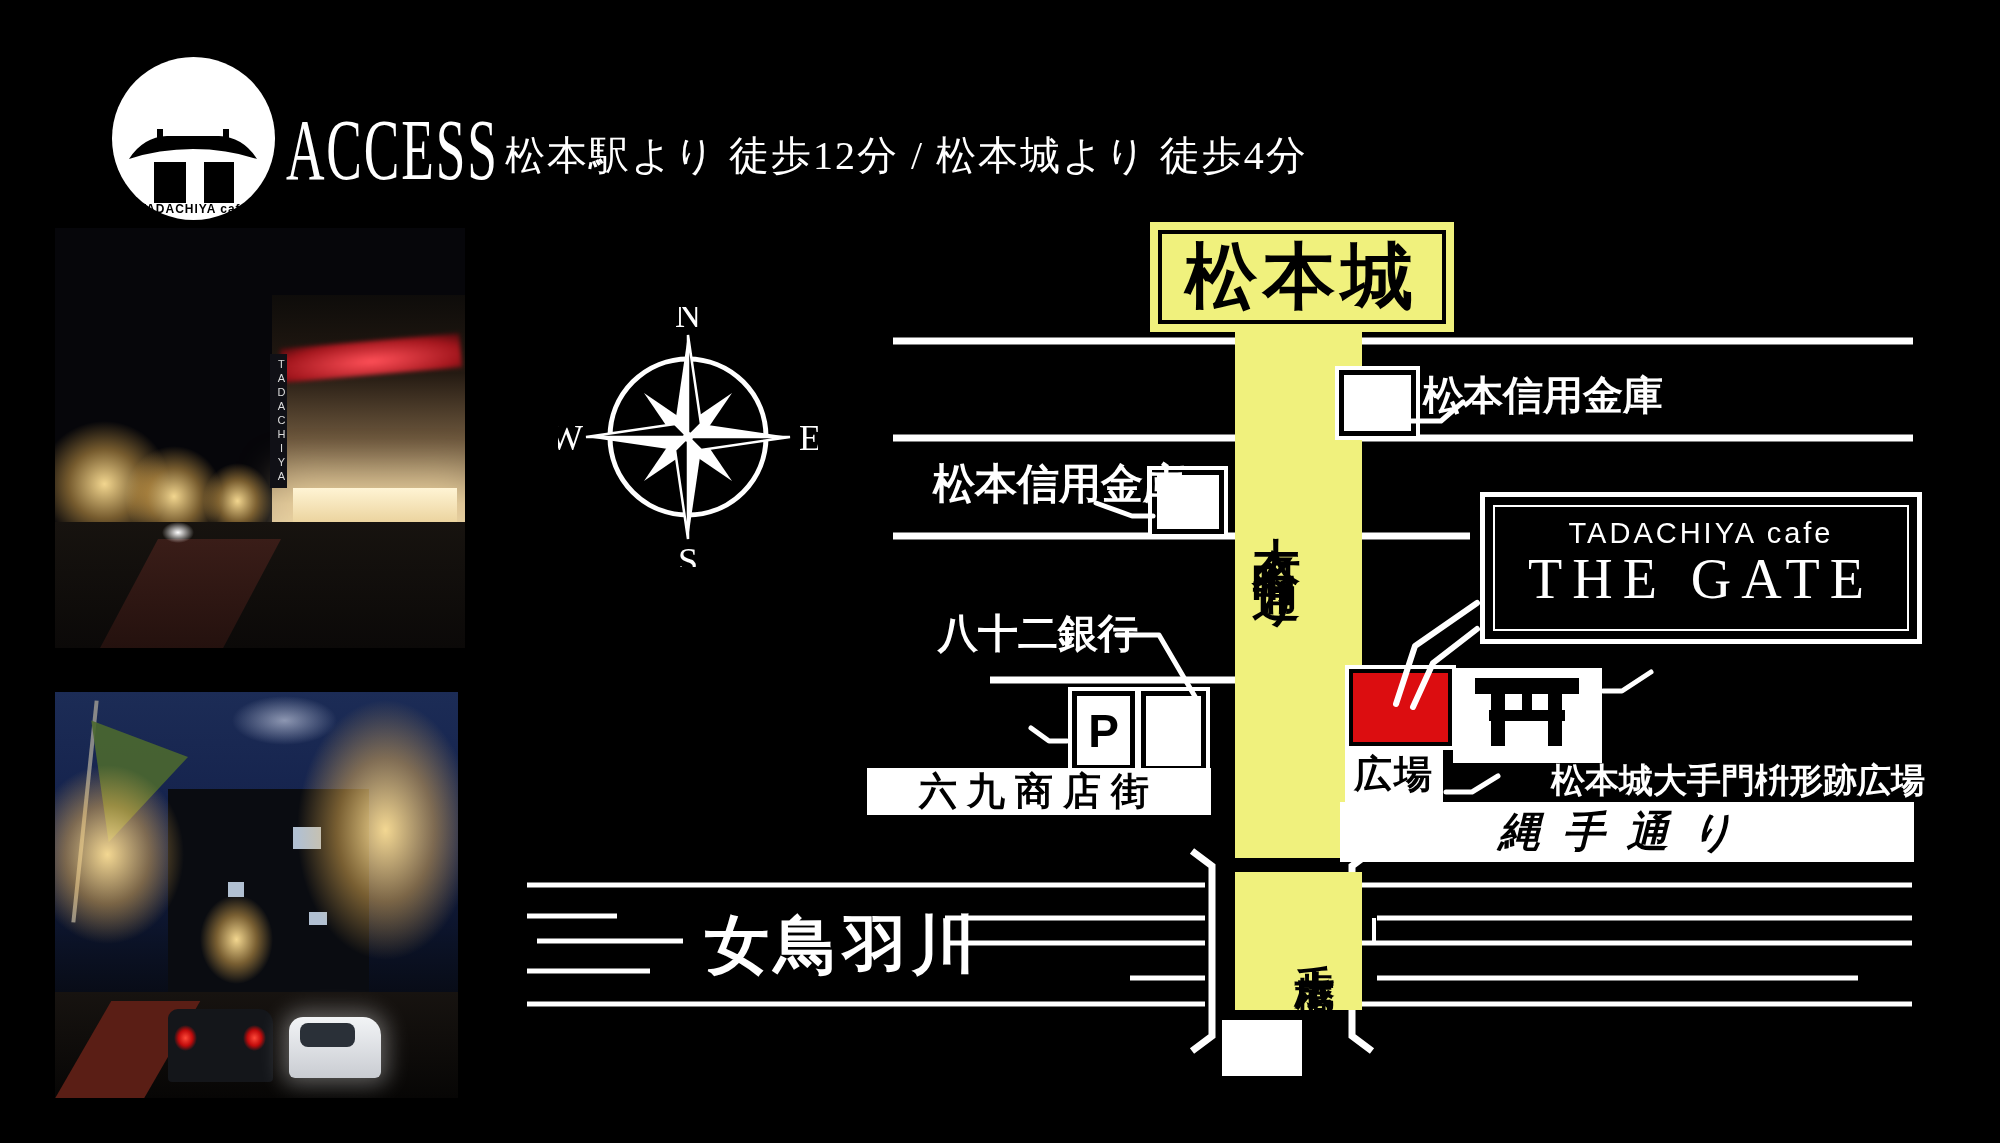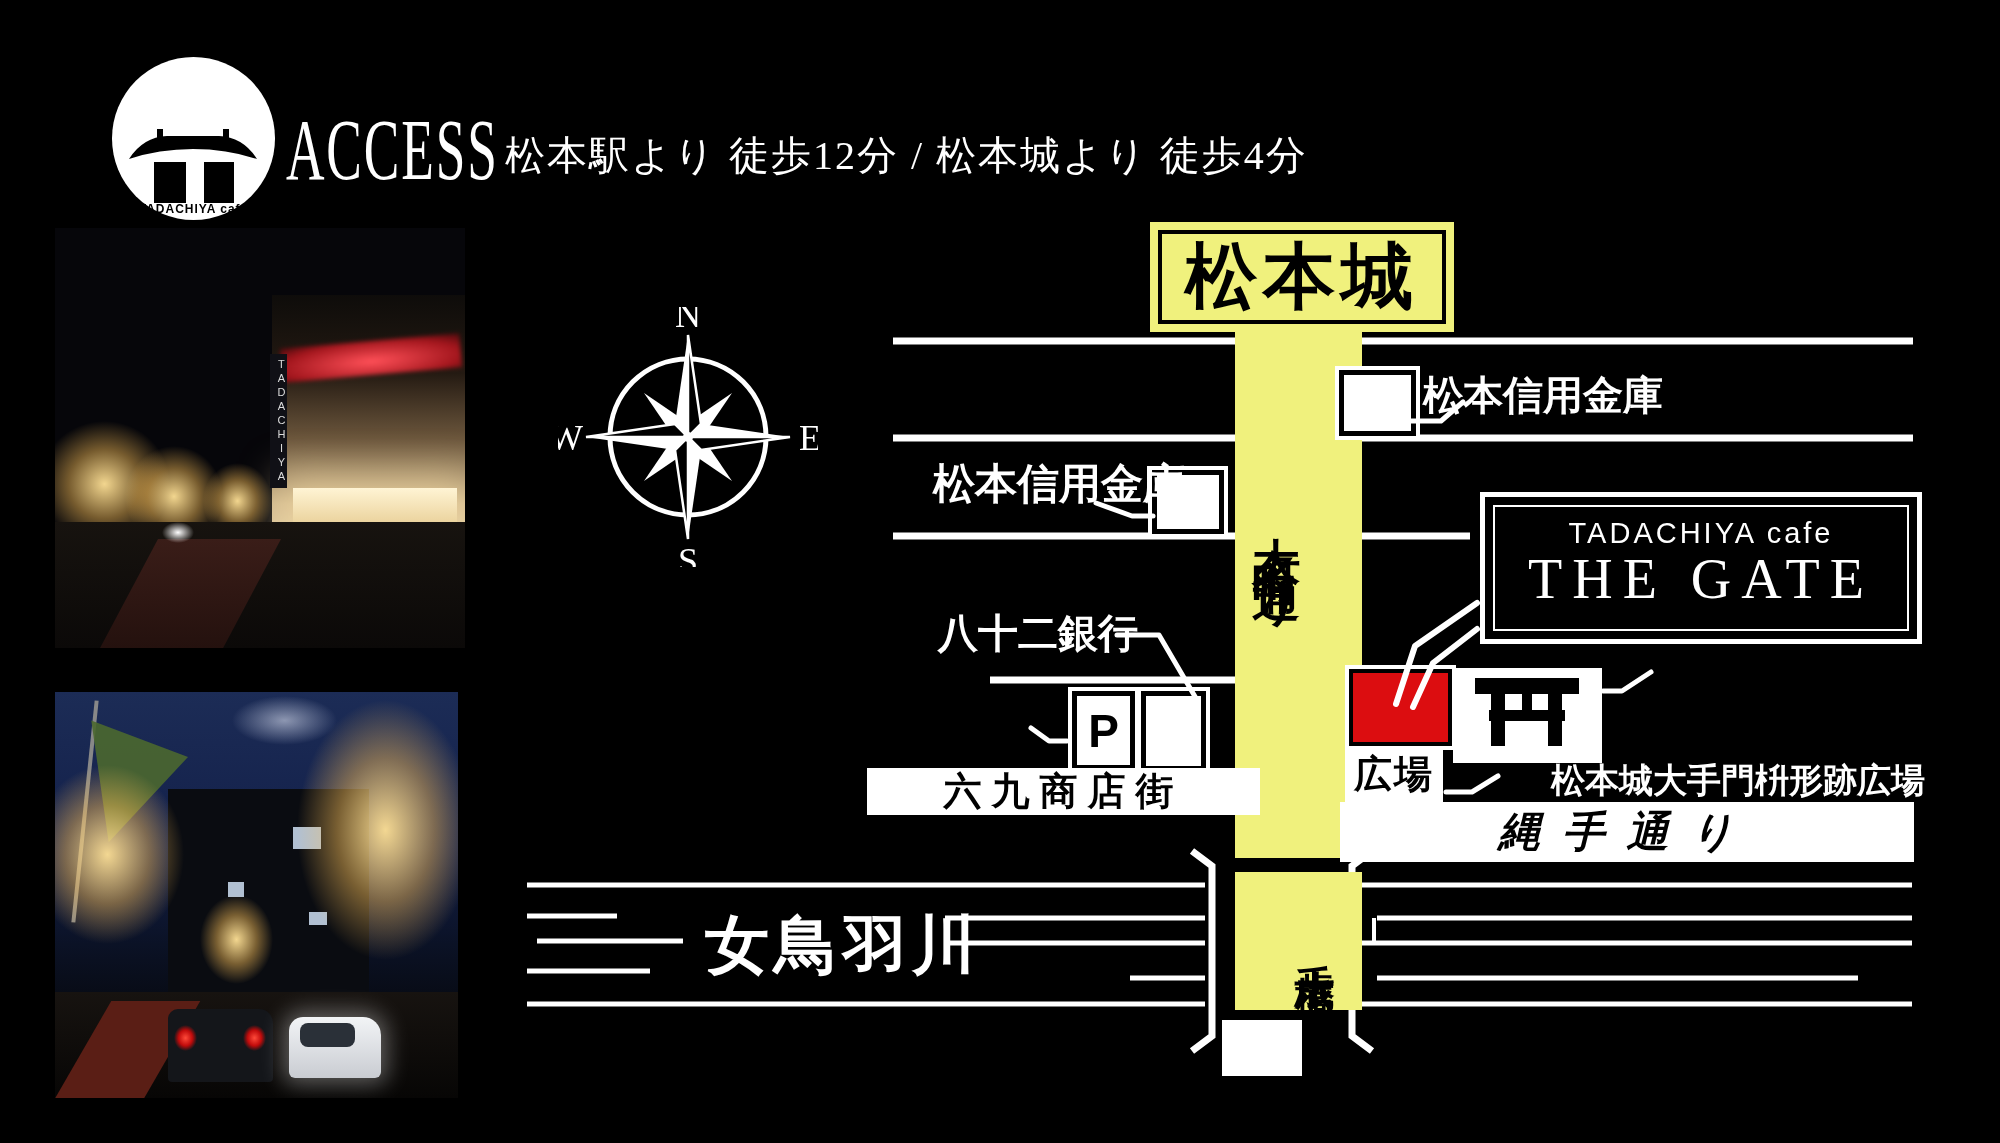--- a/index.html
+++ b/index.html
@@ -58,21 +58,21 @@
   #marker-cafe{left:1345px;top:665px;width:103px;height:77px;}
   #marker-cafe .fill{inset:4px;background:#dc0d10;}
   .maplabel{z-index:3;font-weight:bold;color:#fff;white-space:nowrap;}
   #label-shinkin{left:1423px;top:368px;font-size:40px;}
   #label-hotel{left:933px;top:456px;font-size:42px;}
   #label-hachijuni{left:938px;top:606px;font-size:40px;}
   #label-parking{left:731px;top:692px;font-size:36px;}
   #label-shrine{left:1650px;top:636px;font-size:46px;}
   #label-masugata{left:1503px;top:758px;font-size:34px;margin-left:48px;}
   .whitebar{background:#fff;color:#000;z-index:3;display:flex;align-items:center;justify-content:center;font-weight:bold;}
-  #bar-rokku{left:867px;top:768px;width:393px;height:47px;font-size:38px;letter-spacing:10px;}
+  #bar-rokku{left:867px;top:768px;width:344px;height:47px;font-size:38px;letter-spacing:10px;}
   #bar-nawate{left:1340px;top:802px;width:574px;height:60px;font-size:42px;letter-spacing:22px;font-style:italic;}
   #box-hiroba{left:1345px;top:746px;width:98px;height:56px;font-size:38px;letter-spacing:2px;}
   #box-torii{left:1453px;top:668px;width:149px;height:95px;background:#fff;z-index:3;}
   #gate-sign{left:1480px;top:492px;width:432px;height:142px;background:#000;border:5px solid #fff;z-index:3;}
   #gate-sign-inner{position:absolute;inset:8px;border:2px solid #fff;text-align:center;}
   #gate-sign-top{margin-top:10px;font-family:"Liberation Sans",sans-serif;font-size:29px;letter-spacing:3px;}
   #gate-sign-main{font-size:56px;letter-spacing:10px;line-height:1.05;}
   #bridge{left:1235px;top:872px;width:95px;height:138px;z-index:2;display:flex;align-items:center;justify-content:center;}
   #bridge-label{writing-mode:vertical-rl;text-orientation:upright;color:#000;font-size:40px;font-weight:bold;letter-spacing:6px;}
   #box-bridge-south{left:1222px;top:1020px;width:80px;height:56px;background:#fff;z-index:3;}

